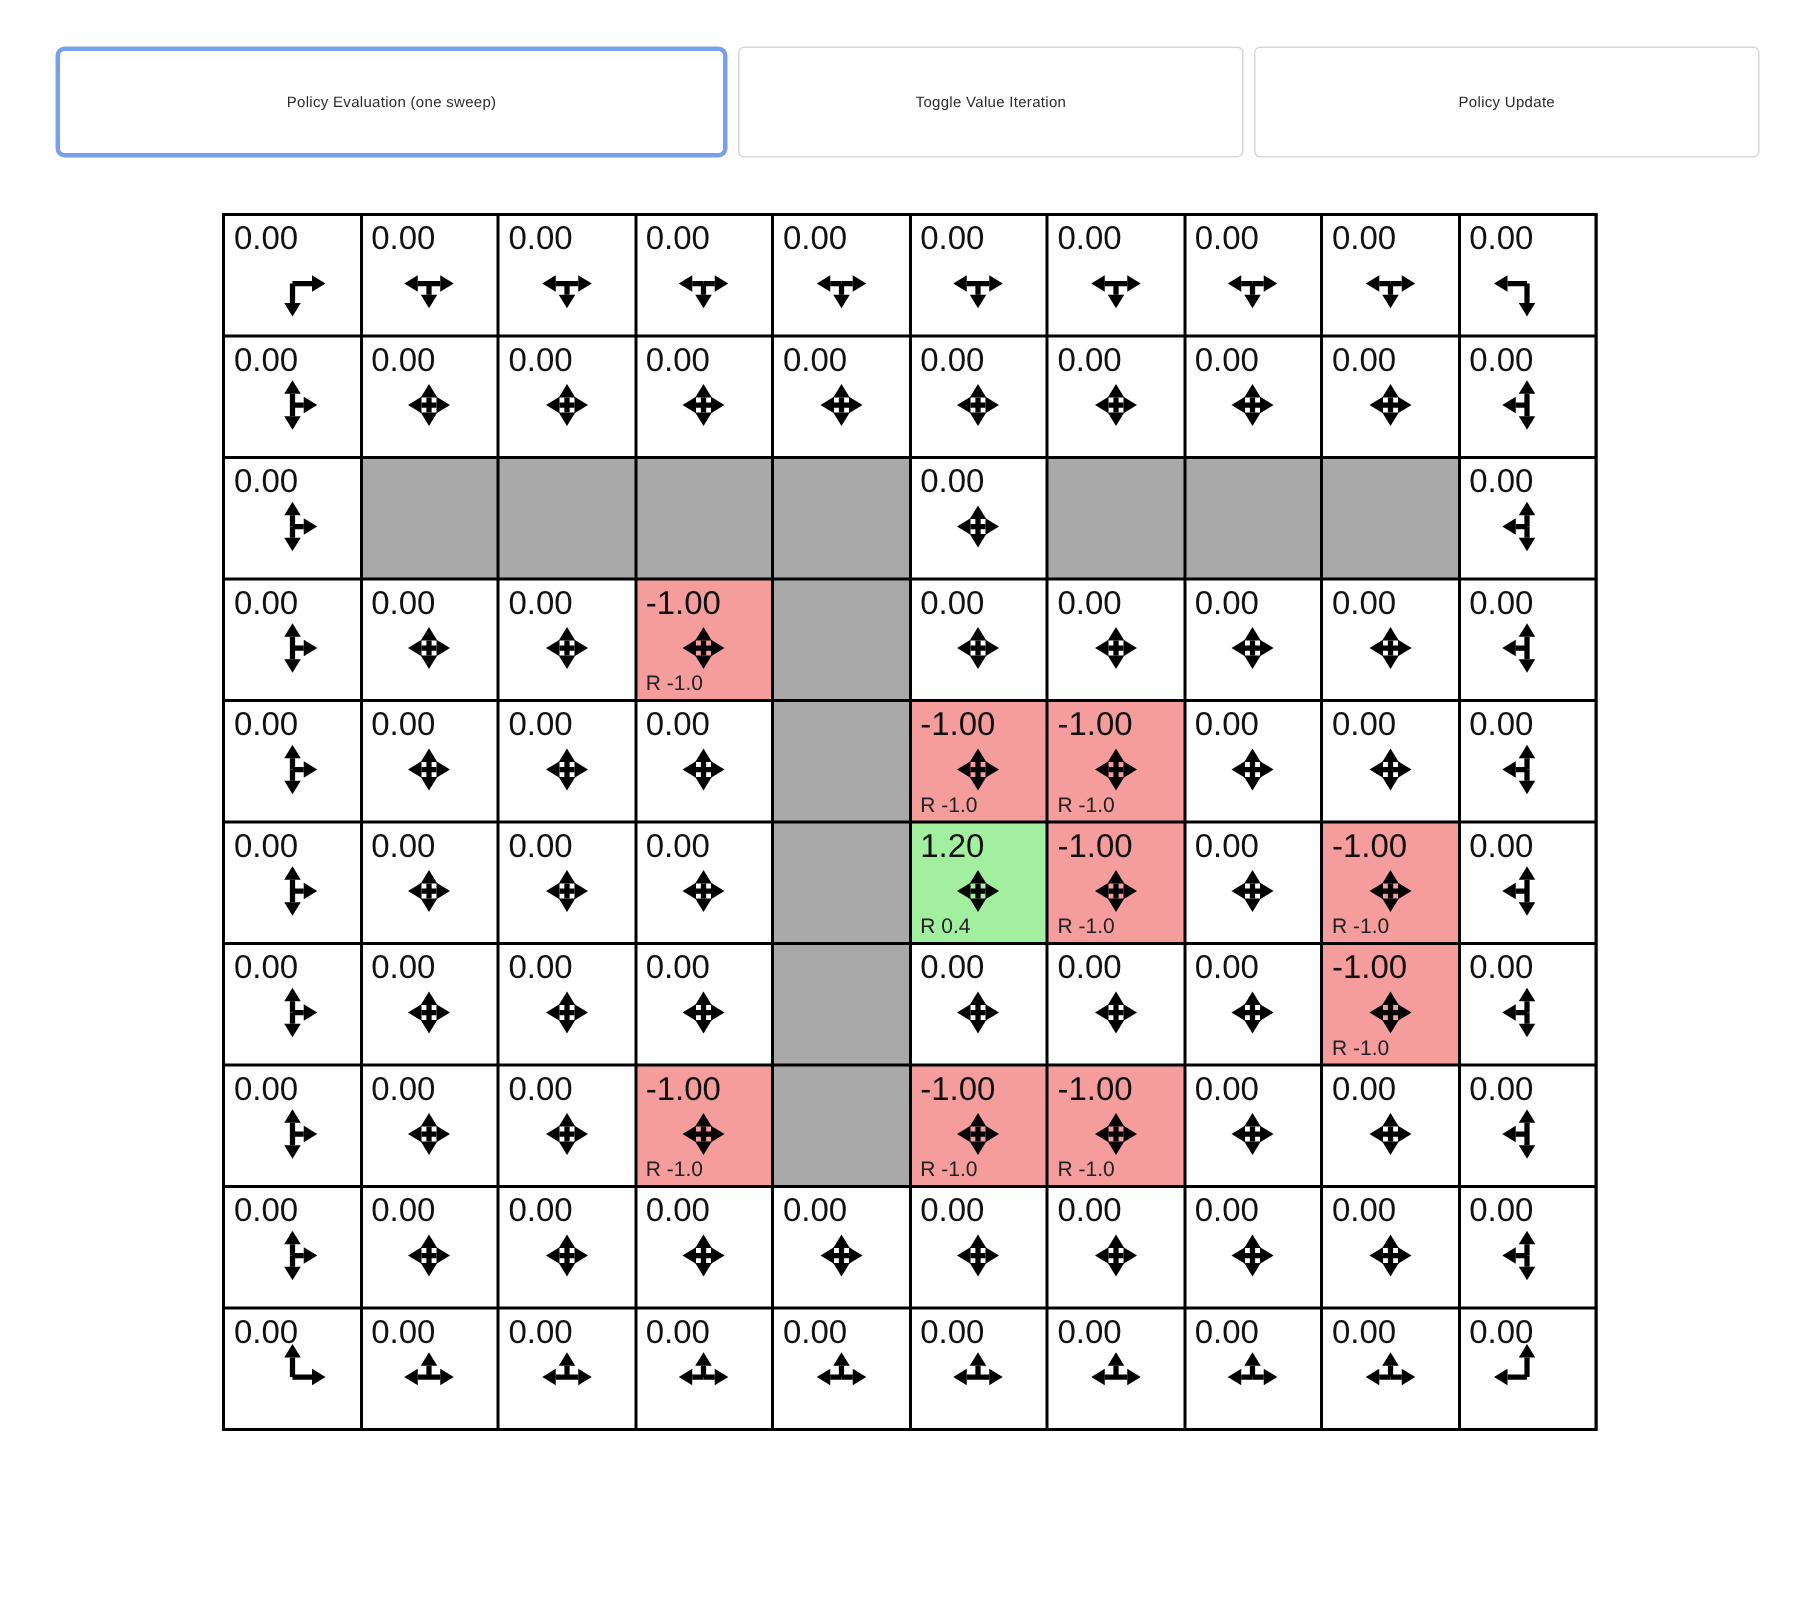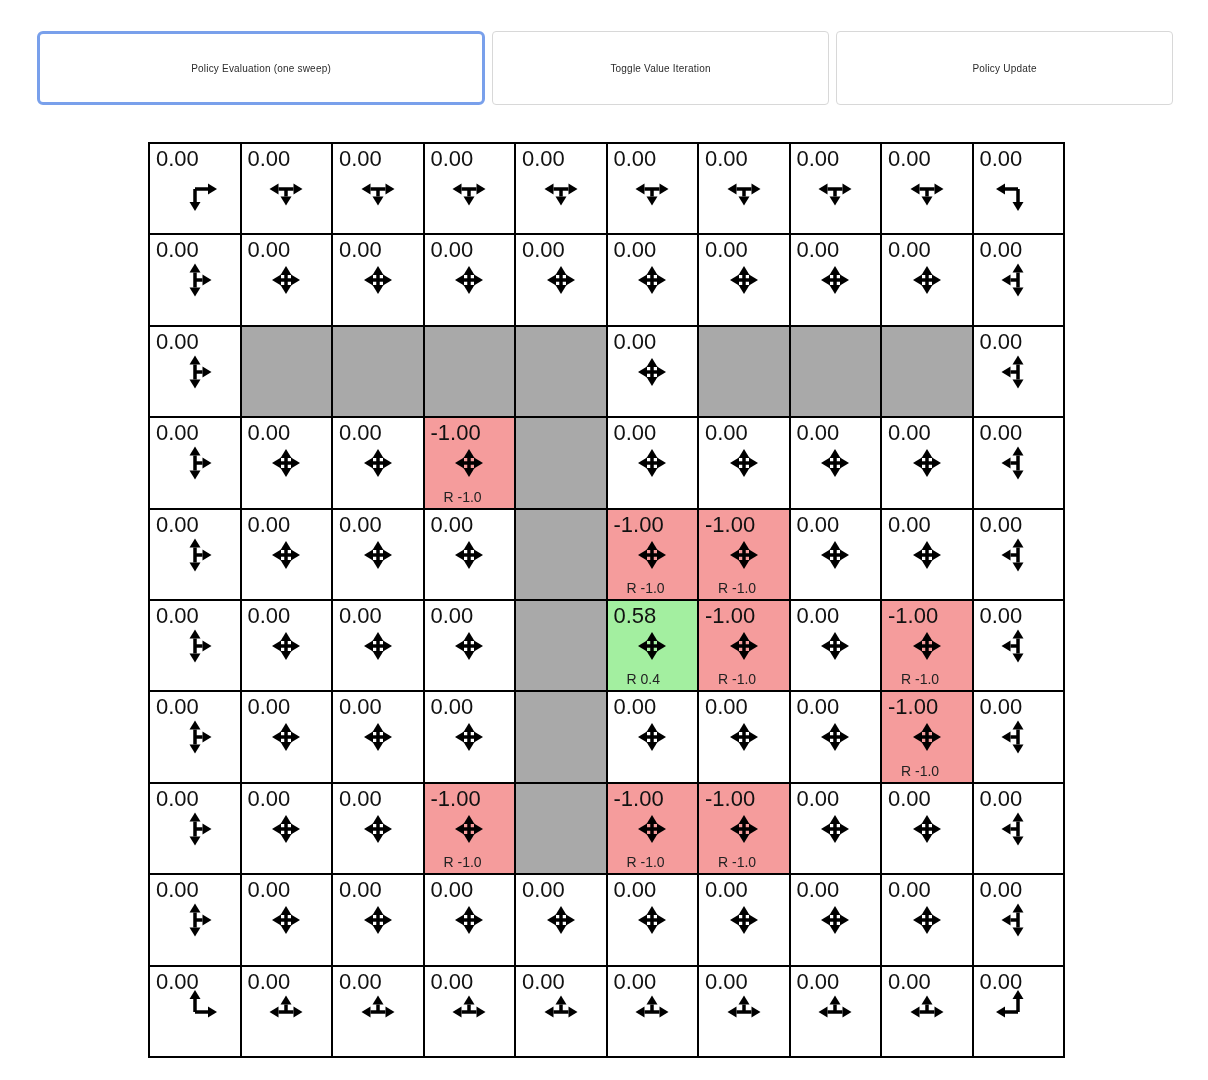--- a/index.html
+++ b/index.html
@@ -27,21 +27,21 @@
     letter-spacing: 0.2px;
   }
   .btn.wide { flex: 1.32 1 0; }
   .btn.focused {
     border: 3px solid #79a0eb;
     border-radius: 6px;
   }
   .grid {
     margin: 37px 0 0 148px;
     width: 917px;
-    height: 916px;
+    height: 812px;
     display: grid;
     grid-template-columns: repeat(10, 1fr);
     grid-template-rows: repeat(10, 1fr);
     background: #000000;
     gap: 2px;
     border: 2px solid #000000;
   }
   .cell {
     position: relative;
     background: #ffffff;
@@ -49,21 +49,21 @@
   }
   .cell .val {
     position: absolute;
     top: 2px; left: 6px;
     font-size: 22px;
     color: #111111;
     line-height: 1.15;
   }
   .cell .rew {
     position: absolute;
-    bottom: 3px; left: 19px;
+    bottom: 3px; left: 6px;
     font-size: 14px;
     color: #222222;
   }
   .cell svg {
     position: absolute;
     top: 21px; left: 50%;
     transform: translateX(-50%);
   }
 </style>
 </head>
@@ -944,21 +944,21 @@
           <polygon points="-5.5,-5 5.5,-5 0,-14" fill="#000000"></polygon>
         </g>
         <g transform="rotate(90)">
           <line x1="0" y1="0" x2="0" y2="-5" stroke="#000000" stroke-width="3.5"></line>
           <polygon points="-5.5,-5 5.5,-5 0,-14" fill="#000000"></polygon>
         </g>
       </svg>
     </div>
     <div class="cell" style="background: rgb(169, 169, 169);"></div>
     <div class="cell" style="background: rgb(163, 239, 160);">
-      <span class="val">0.58</span>
+      <span class="val">1.20</span>
       <svg width="48" height="48" viewBox="-24 -24 48 48">
         <g transform="rotate(0)">
           <line x1="0" y1="0" x2="0" y2="-5" stroke="#000000" stroke-width="3.5"></line>
           <polygon points="-5.5,-5 5.5,-5 0,-14" fill="#000000"></polygon>
         </g>
         <g transform="rotate(180)">
           <line x1="0" y1="0" x2="0" y2="-5" stroke="#000000" stroke-width="3.5"></line>
           <polygon points="-5.5,-5 5.5,-5 0,-14" fill="#000000"></polygon>
         </g>
         <g transform="rotate(270)">

